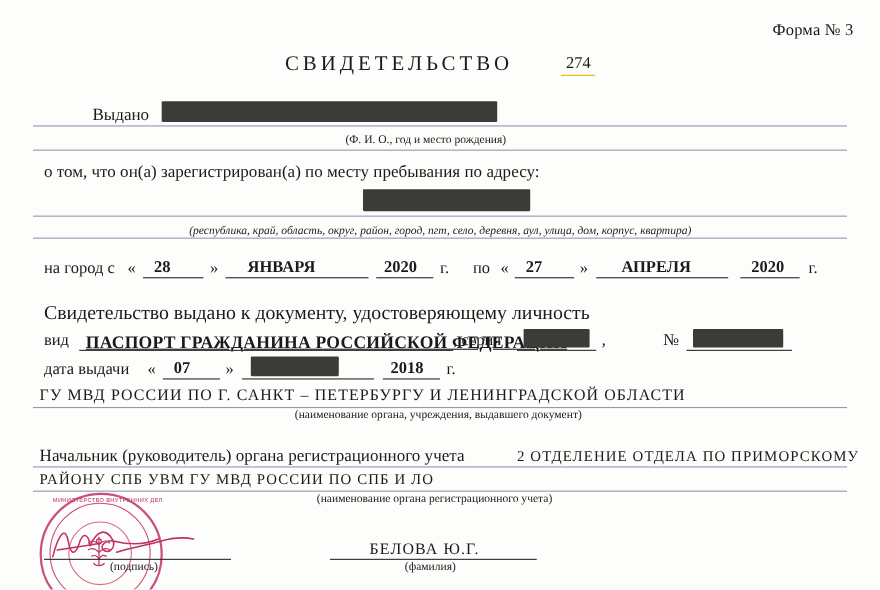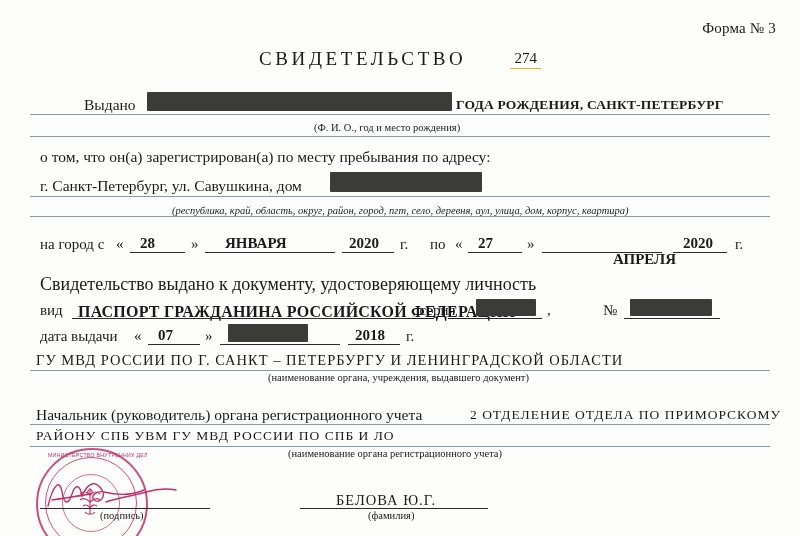--- a/index.html
+++ b/index.html
@@ -141,50 +141,48 @@
 <div class="page">
 
   <div class="form-no">Форма № 3</div>
 
   <div class="title-block">
     <span class="title-main">СВИДЕТЕЛЬСТВО</span><span class="title-num">274</span>
   </div>
 
   <div class="txt" style="left:84px; top:96px; font-size:15.5px;">Выдано</div>
   <div class="redact" style="left:147px; top:92px; width:305px; height:19px;"></div>
-  <div class="txt bold-ish" style="left:456px; top:97px; font-size:13.5px; letter-spacing:.2px;">ГОДА РОЖДЕНИЯ, САНКТ-ПЕТЕРБУРГ</div>
   <div class="rule" style="left:30px; top:114px; width:740px;"></div>
 
   <div class="rule" style="left:30px; top:136px; width:740px;"></div>
   <div class="small" style="left:314px; top:122px;">(Ф. И. О., год и место рождения)</div>
 
   <div class="txt" style="left:40px; top:148px; font-size:15.5px;">о том, что он(а) зарегистрирован(а) по месту пребывания по адресу:</div>
 
-  <div class="txt" style="left:40px; top:177px; font-size:15.5px;">г. Санкт-Петербург, ул. Савушкина, дом</div>
   <div class="redact" style="left:330px; top:172px; width:152px; height:20px;"></div>
   <div class="rule" style="left:30px; top:196px; width:740px;"></div>
   <div class="rule" style="left:30px; top:216px; width:740px;"></div>
   <div class="small" style="left:172px; top:205px;font-style:italic;">(республика, край, область, округ, район, город, пгт, село, деревня, аул, улица, дом, корпус, квартира)</div>
 
   <div class="txt" style="left:40px; top:236px;">на город с</div>
   <div class="txt" style="left:116px; top:236px;">«</div>
   <div class="txt bold-ish" style="left:140px; top:235px;">28</div>
   <div class="cellline" style="left:130px; top:252px; width:55px;"></div>
   <div class="txt" style="left:191px; top:236px;">»</div>
   <div class="txt bold-ish" style="left:225px; top:235px;">ЯНВАРЯ</div>
   <div class="cellline" style="left:205px; top:252px; width:130px;"></div>
   <div class="txt bold-ish" style="left:349px; top:235px;">2020</div>
   <div class="cellline" style="left:342px; top:252px; width:52px;"></div>
   <div class="txt" style="left:400px; top:236px;">г.</div>
   <div class="txt" style="left:430px; top:236px;">по</div>
   <div class="txt" style="left:455px; top:236px;">«</div>
   <div class="txt bold-ish" style="left:478px; top:235px;">27</div>
   <div class="cellline" style="left:468px; top:252px; width:54px;"></div>
   <div class="txt" style="left:527px; top:236px;">»</div>
-  <div class="txt bold-ish" style="left:565px; top:251px;margin-left:48px;">АПРЕЛЯ</div>
+  <div class="txt bold-ish" style="left:565px; top:235px;">АПРЕЛЯ</div>
   <div class="cellline" style="left:542px; top:252px; width:120px;"></div>
   <div class="txt bold-ish" style="left:683px; top:235px;">2020</div>
   <div class="cellline" style="left:673px; top:252px; width:54px;"></div>
   <div class="txt" style="left:735px; top:236px;">г.</div>
 
   <div class="txt" style="left:40px; top:274px; font-size:18px;">Свидетельство выдано к документу, удостоверяющему личность</div>
 
   <div class="txt" style="left:40px; top:302px;">вид</div>
   <div class="txt bold-ish" style="left:78px; top:303px; font-size:16px; letter-spacing:.2px;text-decoration:underline;">ПАСПОРТ ГРАЖДАНИНА РОССИЙСКОЙ ФЕДЕРАЦИИ</div>
   <div class="cellline" style="left:72px; top:318px; width:340px;"></div>

